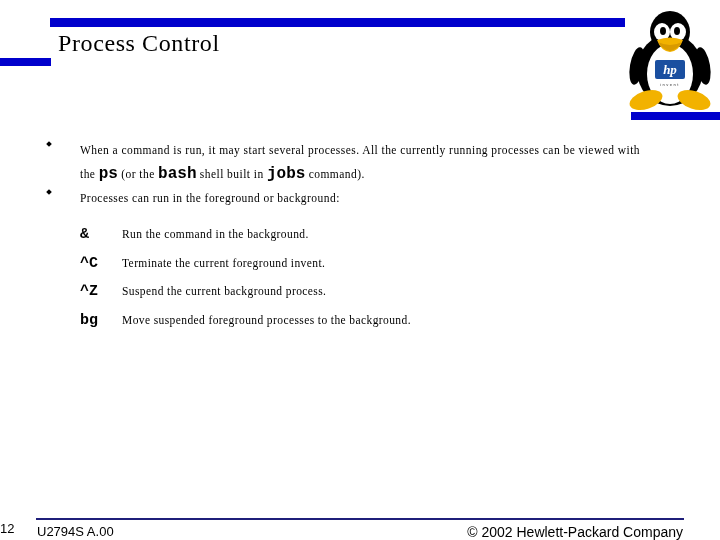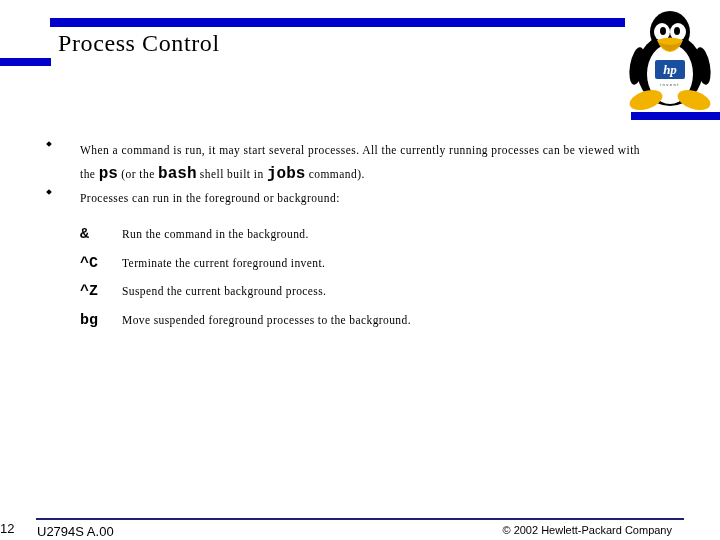--- a/index.html
+++ b/index.html
@@ -156,24 +156,24 @@
     left: 0;
     top: 521px;
     width: 720px;
     text-align: left;
     font-family: "Liberation Sans", sans-serif;
     font-size: 13px;
     color: #000000;
   }
   .footer-right {
     position: absolute;
-    right: 48px;
+    right: 37px;
     top: 524px;
     font-family: "Liberation Sans", sans-serif;
-    font-size: 11px;
+    font-size: 14px;
     color: #000000;
     white-space: nowrap;
   }
 </style>
 </head>
 <body>
 
 <div class="slide">
 
   <div class="bar-top"></div>

